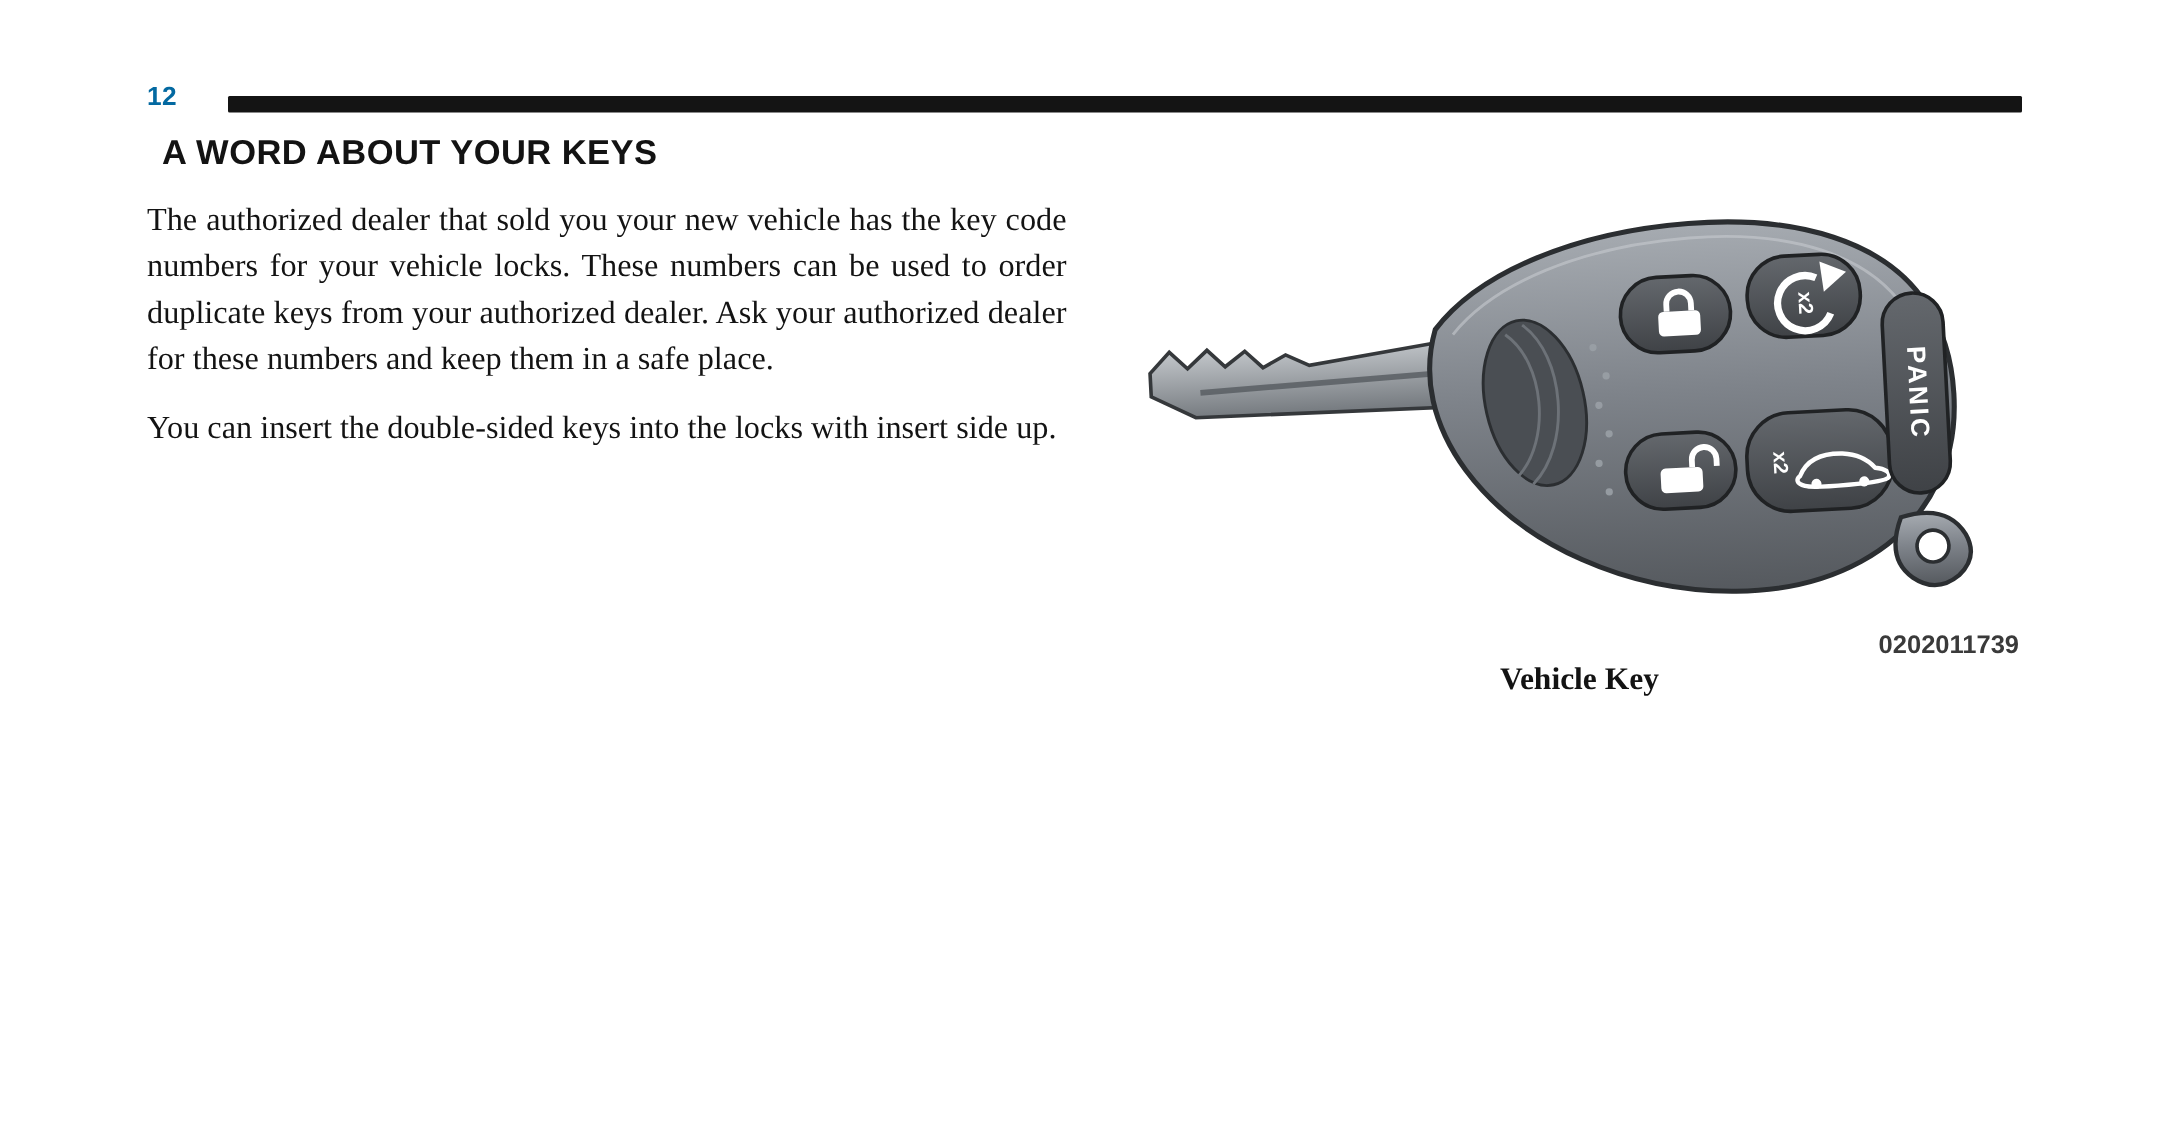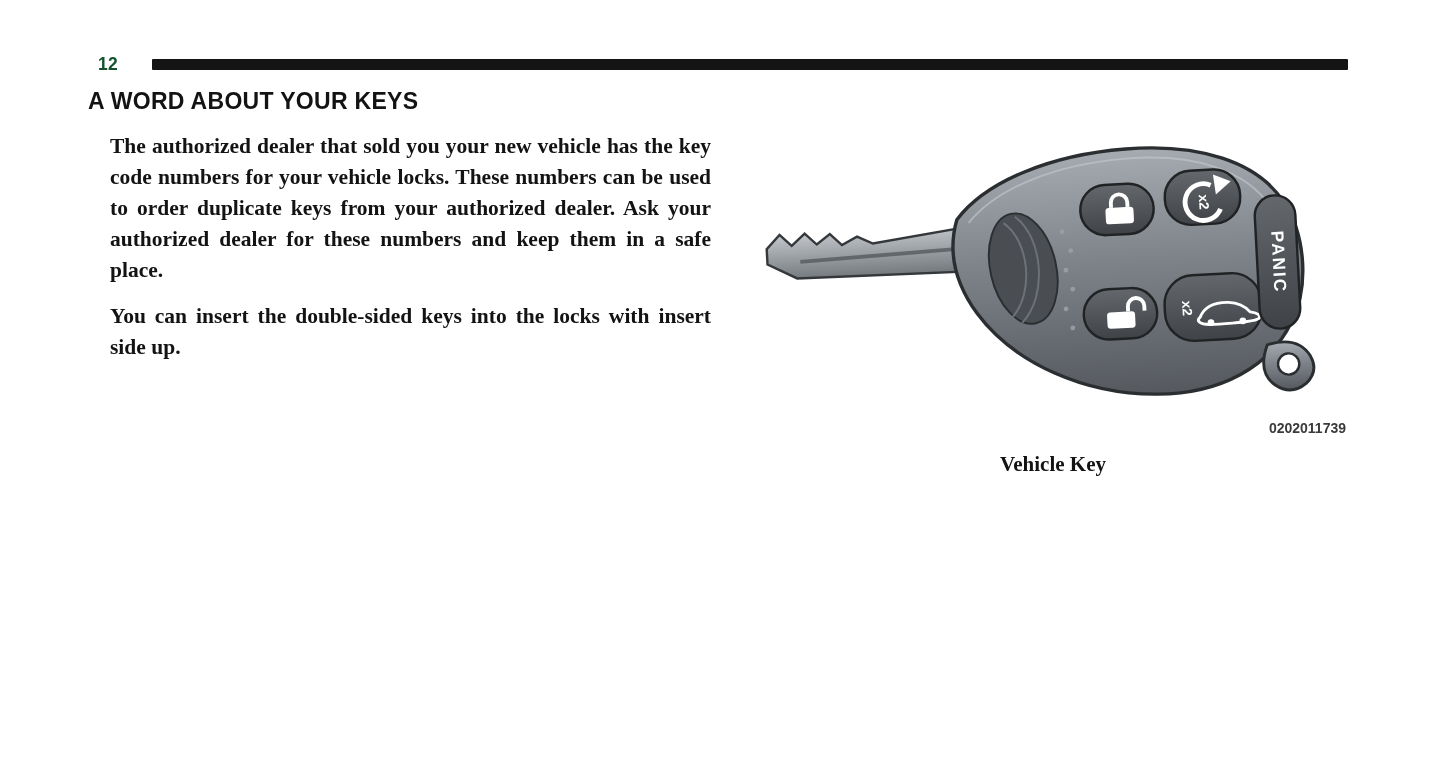--- a/index.html
+++ b/index.html
@@ -16,86 +16,86 @@
     color: #141414;
   }
 
   
   .page-header {
     position: absolute;
     left: 98px;
     top: 54px;
     width: 1250px;
     display: flex;
-    align-items: center;
+    align-items: flex-end;
     font-family: "Liberation Sans", sans-serif;
     font-weight: bold;
     font-size: 17.5px;
     letter-spacing: 0.2px;
-    color: #14532d;
+    color: #0369a1;
     white-space: nowrap;
   }
   .page-number { margin-right: 18px; }
   .header-rule {
     flex: 1;
     height: 11px;
     background: #141414;
     margin-left: 16px;
     border-radius: 1px;
   }
 
   
   .section-heading {
     position: absolute;
-    left: 88px;
+    left: 108px;
     top: 88px;
     font-family: "Liberation Sans", sans-serif;
     font-weight: bold;
     font-size: 23px;
     letter-spacing: 0.3px;
     color: #131313;
   }
 
   
   .body-copy {
     position: absolute;
     left: 98px;
     top: 131px;
     width: 613px;
     font-size: 21.5px;
     line-height: 31px;
     text-align: justify;
     color: #131313;
   }
-  .body-copy p { margin: 0 0 15px 12px; font-weight: bold; }
+  .body-copy p { margin: 0 0 15px 0; }
 
   
   .figure {
     position: absolute;
     left: 758px;
     top: 126px;
     width: 590px;
   }
   .figure-image { display: block; }
   .figure-number {
     text-align: right;
     font-family: "Liberation Sans", sans-serif;
     font-weight: bold;
-    font-size: 14px;
+    font-size: 17px;
     color: #3a3a3a;
     margin-top: 4px;
     padding-right: 2px;
   }
   .figure-caption {
     text-align: center;
     font-family: "Liberation Serif", serif;
     font-weight: bold;
     font-size: 21px;
     color: #131313;
-    margin-top: 16px;
+    margin-top: 0;
   }
 </style>
 </head>
 <body>
 
 <div class="page-header">
   <span class="page-number">12</span>
   <span class="header-rule"></span>
 </div>
 

